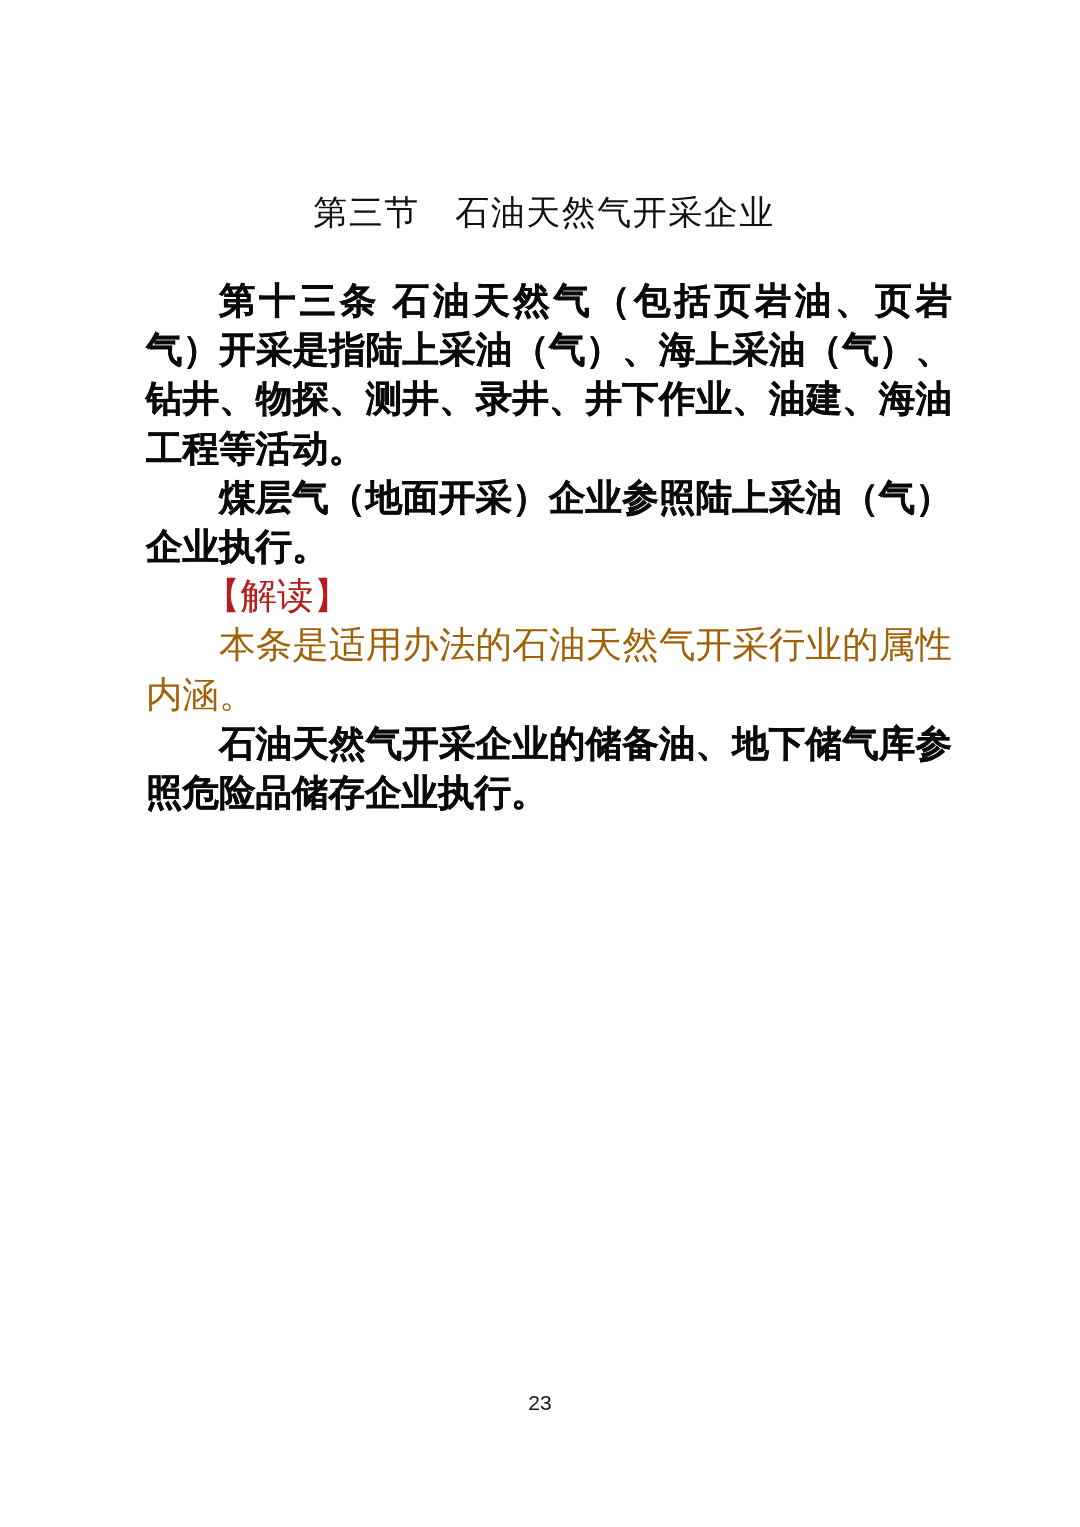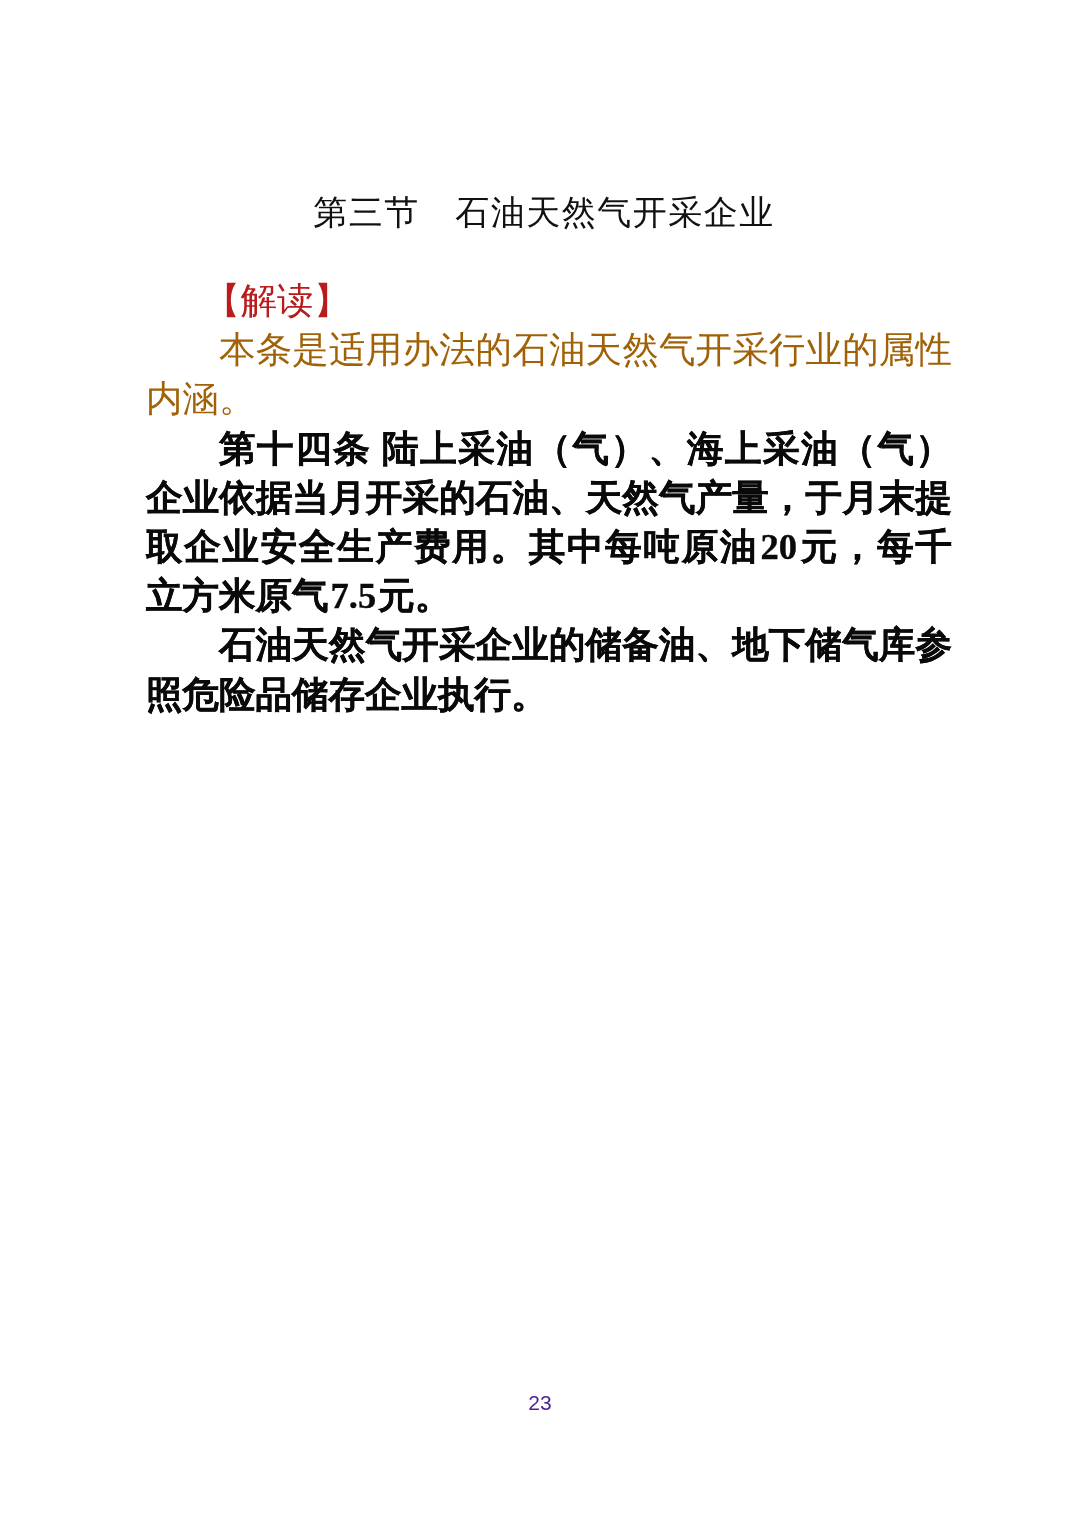--- a/index.html
+++ b/index.html
@@ -97,40 +97,41 @@
   
   .page-number {
     position: absolute;
     left: 0;
     right: 0;
     top: 1389px;
     text-align: center;
     font-family: "Liberation Sans", "DejaVu Sans", sans-serif;
     font-size: 21px;
     line-height: 28px;
-    color: #4c1d95;
+    color: #0f172a;
   }
 </style>
 </head>
 <body>
 
 <div class="page">
 
   <div class="section-title">第三节　石油天然气开采企业</div>
 
   <div class="body-col">
 
+    <p class="para clause indent">第十三条 石油天然气（包括页岩油、页岩气）开采是指陆上采油（气）、海上采油（气）、钻井、物探、测井、录井、井下作业、油建、海油工程等活动。</p>
 
+    <p class="para clause indent">煤层气（地面开采）企业参照陆上采油（气）企业执行。</p>
 
     <p class="label-read explain">【解读】</p>
 
     <p class="para explain indent">本条是适用办法的石油天然气开采行业的属性内涵。</p>
 
 
-    <p class="para clause indent"><span>第十四条 陆上采油（气）、海上采油（气）企业依据当月开采的石油、天然气产量，于月末提取企业安全生产费用。其中每吨原油</span><span class="num">20</span><span>元，每千立方米原气</span><span class="num">7.5</span><span>元。</span></p>
 
 
     <p class="para clause indent">石油天然气开采企业的储备油、地下储气库参照危险品储存企业执行。</p>
 
   </div>
 
   <div class="page-number">23</div>
 
 </div>
 

